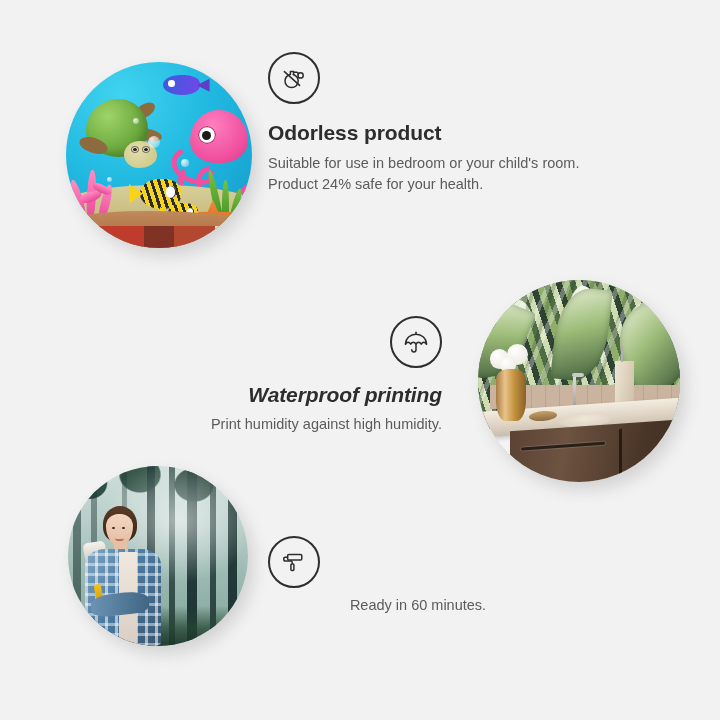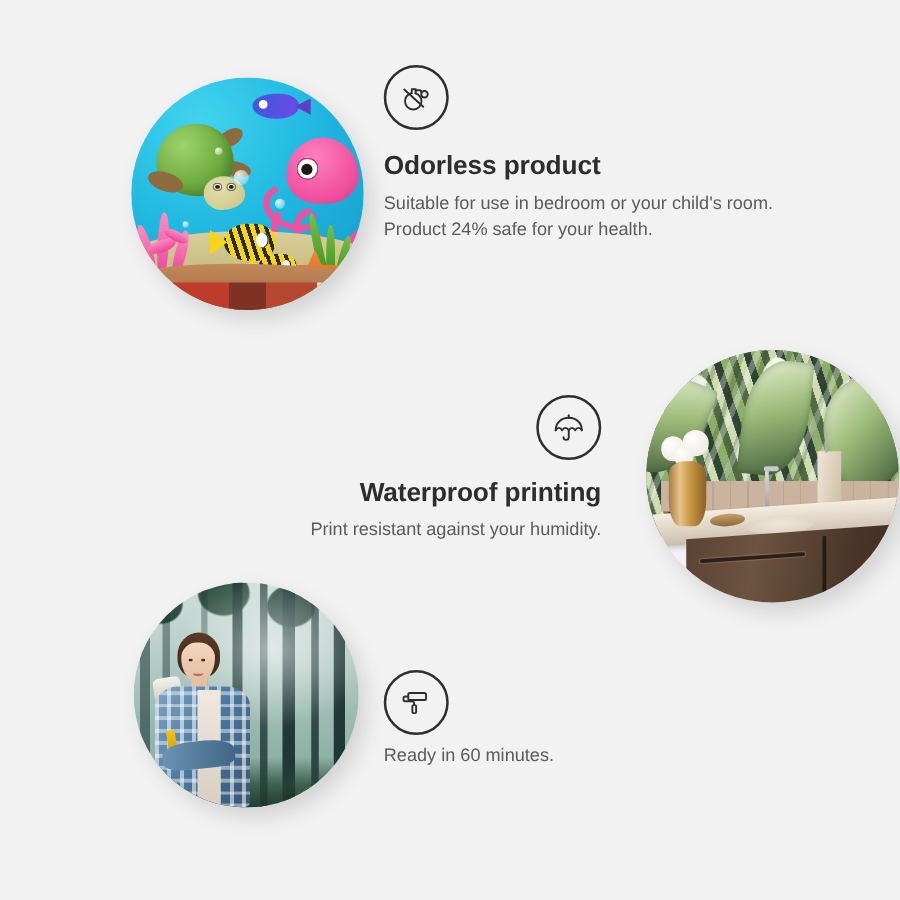--- a/index.html
+++ b/index.html
@@ -13,21 +13,20 @@
     font-family: "Liberation Sans", sans-serif;
     overflow: hidden;
     position: relative;
     -webkit-font-smoothing: antialiased;
   }
   .canvas {
     position: absolute;
     inset: 0;
     width: 616px;
     height: 720px;
-    margin-left: 39px;
   }
 
   
   .feature { position: absolute; }
   .icon-circle {
     width: 52px;
     height: 52px;
     border: 2px solid #2e2e2e;
     border-radius: 50%;
     box-sizing: border-box;
@@ -53,27 +52,27 @@
   }
 
   
   #feature-odorless { left: 268px; top: 52px; width: 340px; }
   #feature-odorless .feat-title { margin-top: 16px; }
   #feature-odorless .feat-desc  { margin-top: 8px; }
 
   
   #feature-waterproof { left: 150px; top: 316px; width: 292px; text-align: right; }
   #feature-waterproof .icon-circle { margin-left: auto; }
-  #feature-waterproof .feat-title { margin-top: 14px; }
+  #feature-waterproof .feat-title { margin-top: 14px; font-style: italic; }
   #feature-waterproof .feat-desc  { margin-top: 7px; }
 
   
   #feature-install { left: 268px; top: 536px; width: 300px; }
   #feature-install .feat-title { margin-top: 16px; }
-  #feature-install .feat-desc  { margin-top: 7px; }
+  #feature-install .feat-desc  { margin-top: 7px; text-align: center; }
 
   
   .photo {
     position: absolute;
     border-radius: 50%;
     overflow: hidden;
     box-shadow: 6px 8px 16px rgba(60,60,60,0.17);
   }
   .photo .scene { position: absolute; inset: 0; }
 
@@ -493,21 +492,21 @@
   <div class="feature" id="feature-waterproof">
     <div class="icon-circle">
       <svg width="32" height="32" viewBox="0 0 32 32" fill="none" stroke="#2e2e2e" stroke-width="1.5" stroke-linecap="round" stroke-linejoin="round">
         <path d="M5.5 18.2 C5.5 12.2 10.2 8.2 16 8.2 s10.5 4 10.5 10"></path>
         <path d="M5.5 18.2 c1.4-2.6 3.8-2.6 5.2 0 1.4-2.6 3.8-2.6 5.3 0 1.4-2.6 3.8-2.6 5.2 0 1.4-2.6 3.8-2.6 5.3 0"></path>
         <line x1="16" y1="8.2" x2="16" y2="6.2"></line>
         <path d="M16 18.2 v5.6 a2.1 2.1 0 0 1-4.2 0"></path>
       </svg>
     </div>
     <p class="feat-title">Waterproof printing</p>
-    <p class="feat-desc">Print resistant against your humidity.</p>
+    <p class="feat-desc">Print humidity against high humidity.</p>
   </div>
 
   <div class="photo" id="photo-bathroom">
     <div class="scene">
       <div class="bath-wall"></div>
       <div class="bath-leaf l3"></div>
       <div class="bath-leaf l1"></div>
       <div class="bath-leaf l2"></div>
       <div class="bath-backsplash"></div>
       <div class="bath-dispenser"></div>

